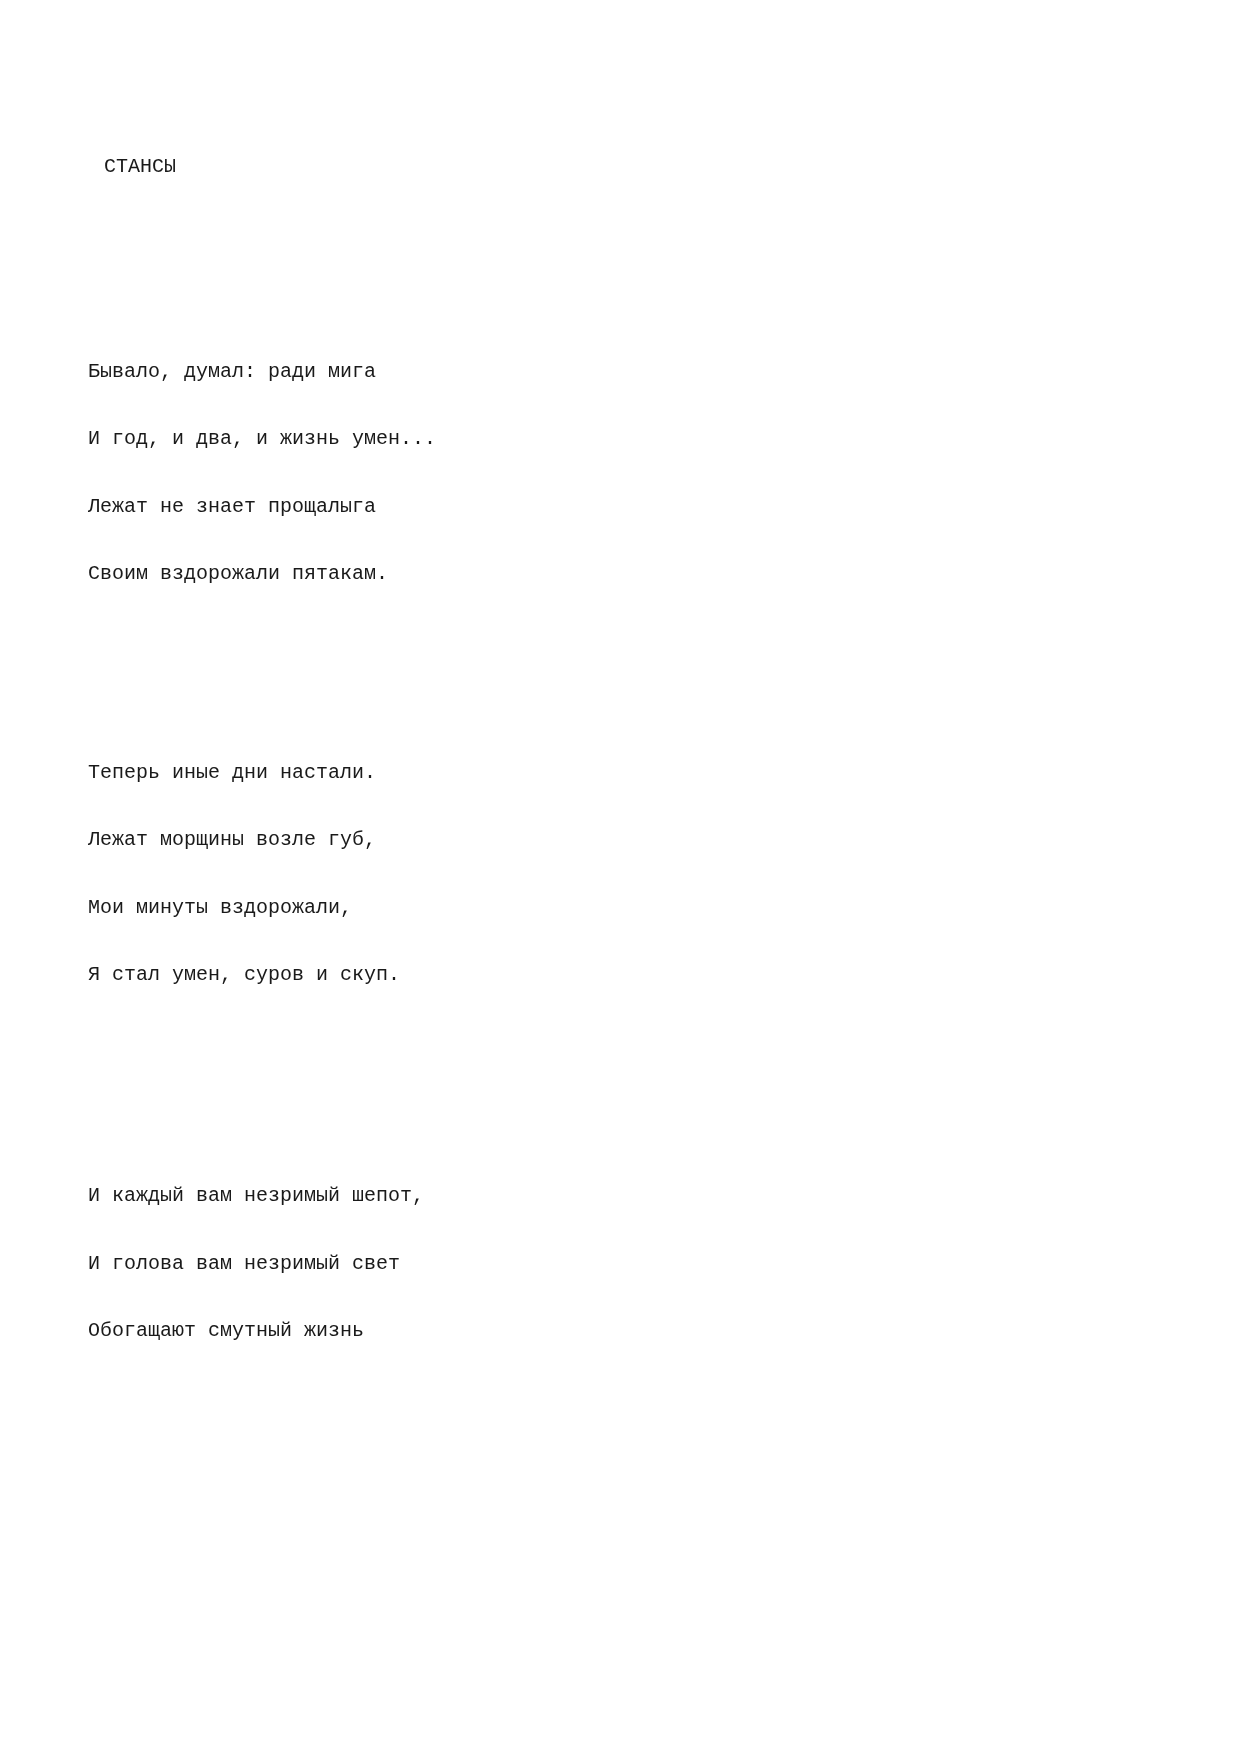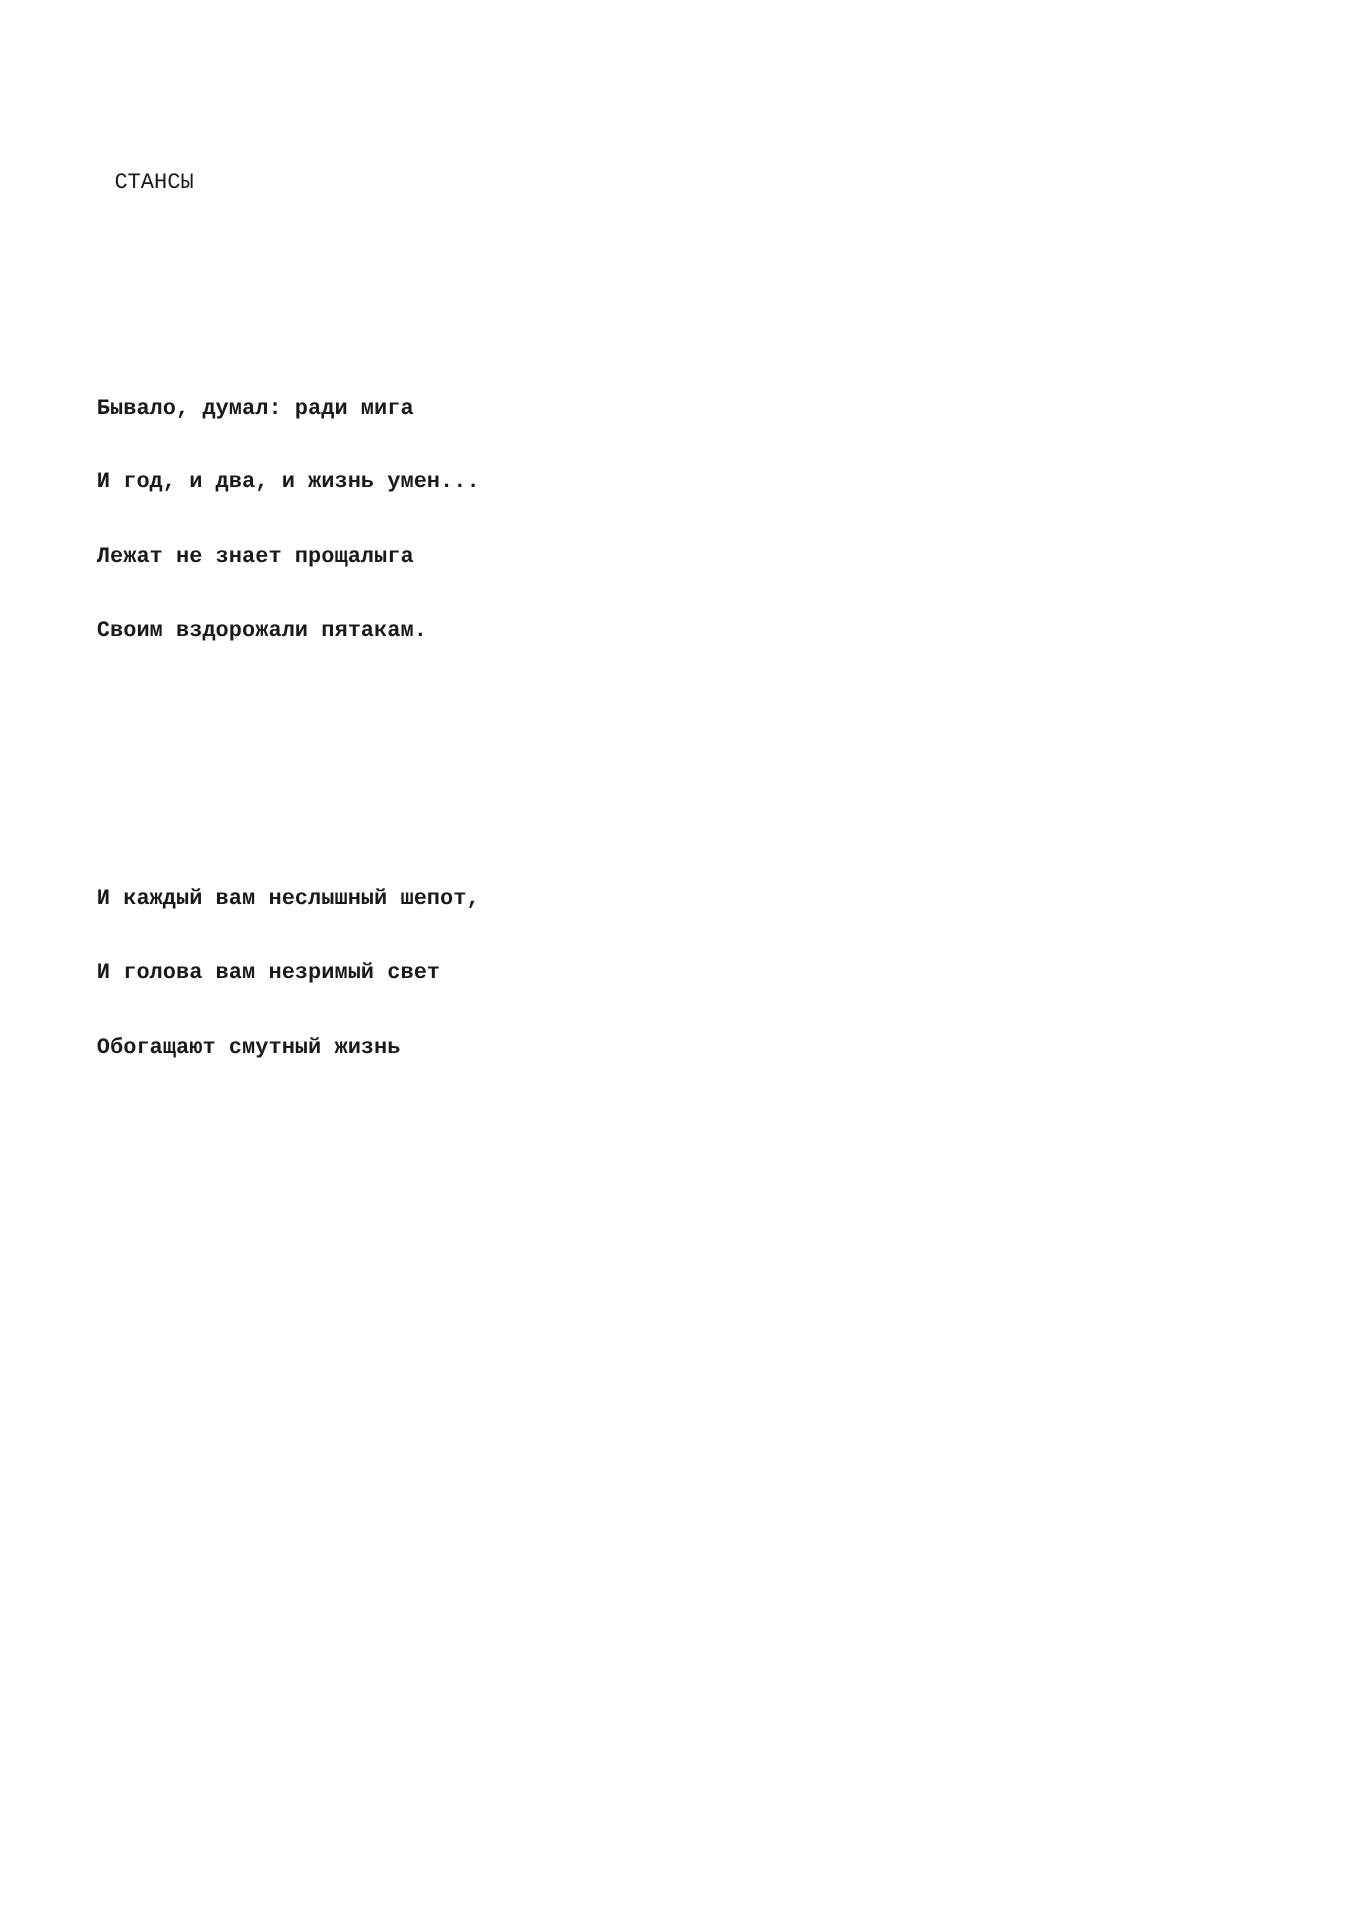--- a/index.html
+++ b/index.html
@@ -22,44 +22,49 @@
     font-size: 20px;
     line-height: 22.5px;
     white-space: pre;
   }
   .poem-title {
     margin: 0 0 70px 16px;
     letter-spacing: 0;
   }
   .stanza {
     margin: 0 0 18.5px 0;
-    font-weight: bold;
   }
   .poem-line {
     height: 22.5px;
   }
 </style>
 </head>
 <body>
 
 <div class="doc">
 
   <div class="poem-title">СТАНСЫ</div>
 
   <div class="stanza">
     <div class="poem-line">Бывало, думал: ради мига</div>
     <div class="poem-line">И год, и два, и жизнь умен...</div>
     <div class="poem-line">Лежат не знает прощалыга</div>
     <div class="poem-line">Своим вздорожали пятакам.</div>
   </div>
 
+  <div class="stanza">
+    <div class="poem-line">Теперь иные дни настали.</div>
+    <div class="poem-line">Лежат морщины возле губ,</div>
+    <div class="poem-line">Мои минуты вздорожали,</div>
+    <div class="poem-line">Я стал умен, суров и скуп.</div>
+  </div>
 
 
   <div class="stanza">
-    <div class="poem-line">И каждый вам неслышный шепот,</div>
+    <div class="poem-line">И каждый вам незримый шепот,</div>
     <div class="poem-line">И голова вам незримый свет</div>
     <div class="poem-line">Обогащают смутный жизнь</div>
     
   </div>
 
   
 
   
 
 </div>

